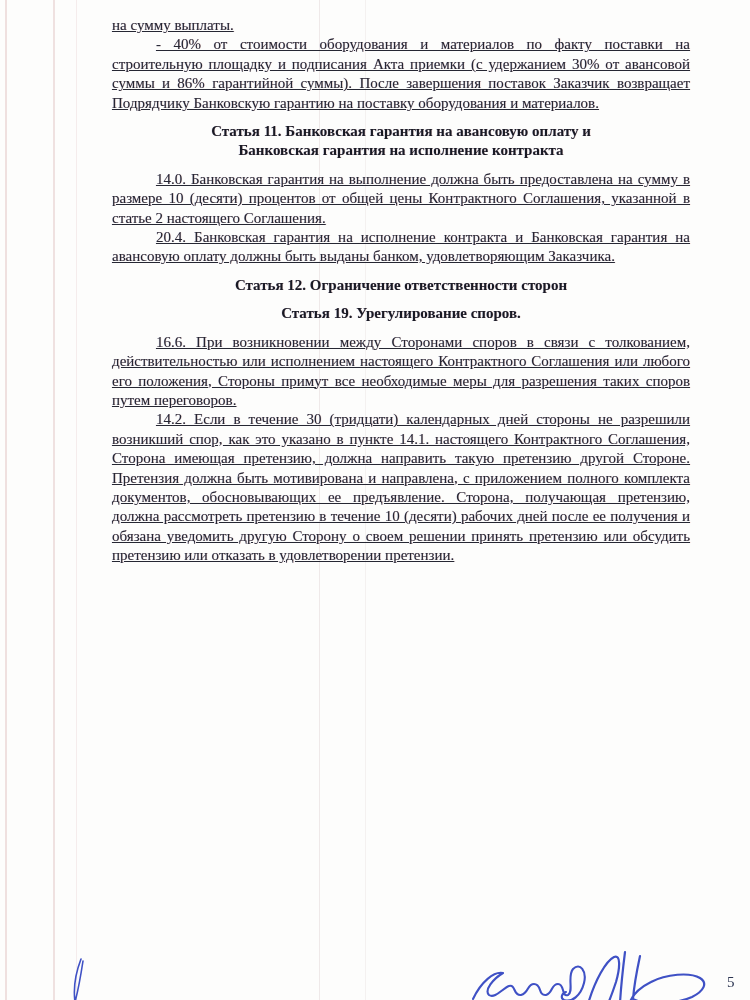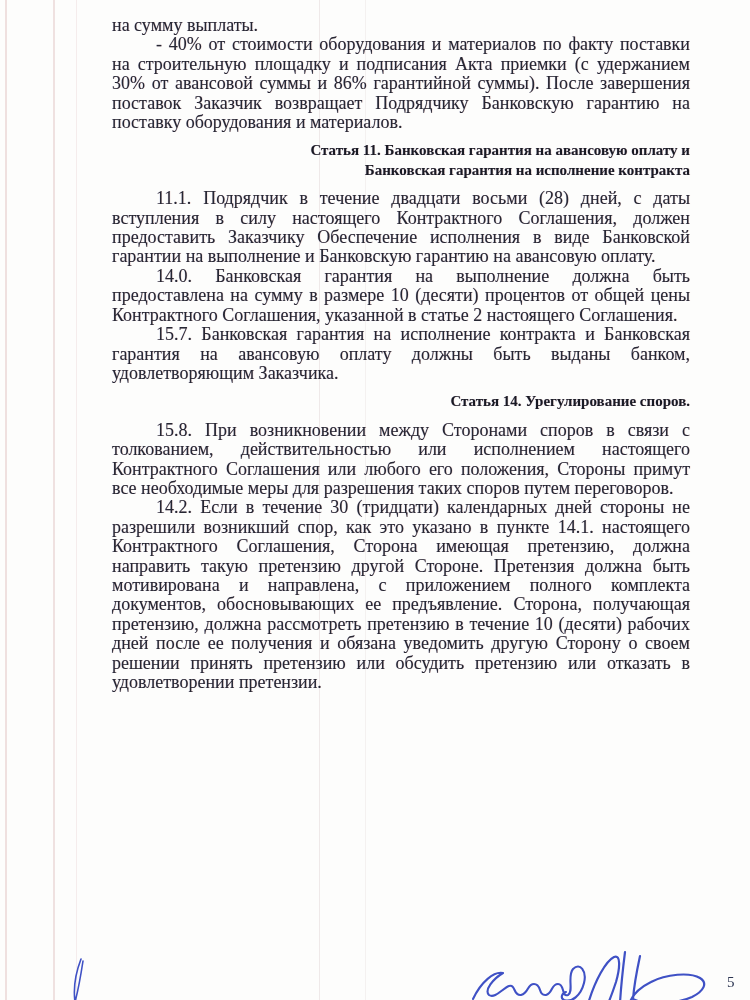--- a/index.html
+++ b/index.html
@@ -15,34 +15,35 @@
     font-family:"Liberation Serif","DejaVu Serif",serif;
     position:relative;
   }
   .page{
     position:relative;
     width:750px;height:1000px;
     padding:16px 60px 0 112px;
   }
   .doc-text{width:100%;}
   .para{
-    font-size:18px;
+    font-size:15px;
     line-height:19.4px;
     color:var(--text);
     text-align:justify;
     text-indent:44px;
     text-shadow:0.5px 0 0 rgba(170,40,25,0.20), -0.5px 0 0 rgba(30,50,170,0.16);
+    text-decoration:underline;
   }
   .para.noindent{text-indent:0;}
   .head{
     font-size:15px;
     line-height:19.4px;
     font-weight:bold;
     color:var(--heading);
-    text-align:right;
+    text-align:center;
     white-space:pre-line;
     margin:9px 0;
     text-shadow:0.5px 0 0 rgba(170,40,25,0.18), -0.5px 0 0 rgba(30,50,170,0.16);
   }
   .scan-line{
     position:absolute;top:0;bottom:0;width:2px;
     pointer-events:none;
   }
   .scan-line.l1{left:5px;background:rgba(215,175,175,0.38);}
   .scan-line.l2{left:53px;background:rgba(220,185,185,0.42);width:2px;}
@@ -75,25 +76,25 @@
 <div class="scan-line l3"></div>
 <div class="scan-line l4"></div>
 <div class="scan-line l5"></div>
 
 <main class="page">
   <section class="doc-text">
     <p class="para noindent">на сумму выплаты.</p>
     <p class="para">- 40% от стоимости оборудования и материалов по факту поставки на строительную площадку и подписания Акта приемки (с удержанием 30% от авансовой суммы и 86% гарантийной суммы). После завершения поставок Заказчик возвращает Подрядчику Банковскую гарантию на поставку оборудования и материалов.</p>
     <h2 class="head">Статья 11. Банковская гарантия на авансовую оплату и
 Банковская гарантия на исполнение контракта</h2>
-    <p class="para">11.1. Подрядчик в течение двадцати восьми (28) дней, с даты вступления в силу настоящего Контрактного Соглашения, должен предоставить Заказчику Обеспечение исполнения в виде Банковской гарантии на выполнение и Банковскую гарантию на авансовую оплату.</p>
     <p class="para">14.0. Банковская гарантия на выполнение должна быть предоставлена на сумму в размере 10 (десяти) процентов от общей цены Контрактного Соглашения, указанной в статье 2 настоящего Соглашения.</p>
-    <p class="para">15.7. Банковская гарантия на исполнение контракта и Банковская гарантия на авансовую оплату должны быть выданы банком, удовлетворяющим Заказчика.</p>
-    <h2 class="head">Статья 14. Урегулирование споров.</h2>
-    <p class="para">15.8. При возникновении между Сторонами споров в связи с толкованием, действительностью или исполнением настоящего Контрактного Соглашения или любого его положения, Стороны примут все необходимые меры для разрешения таких споров путем переговоров.</p>
+    <p class="para">20.4. Банковская гарантия на исполнение контракта и Банковская гарантия на авансовую оплату должны быть выданы банком, удовлетворяющим Заказчика.</p>
+    <h2 class="head">Статья 12. Ограничение ответственности сторон</h2>
+    <h2 class="head">Статья 19. Урегулирование споров.</h2>
+    <p class="para">16.6. При возникновении между Сторонами споров в связи с толкованием, действительностью или исполнением настоящего Контрактного Соглашения или любого его положения, Стороны примут все необходимые меры для разрешения таких споров путем переговоров.</p>
     <p class="para">14.2. Если в течение 30 (тридцати) календарных дней стороны не разрешили возникший спор, как это указано в пункте 14.1. настоящего Контрактного Соглашения, Сторона имеющая претензию, должна направить такую претензию другой Стороне. Претензия должна быть мотивирована и направлена, с приложением полного комплекта документов, обосновывающих ее предъявление. Сторона, получающая претензию, должна рассмотреть претензию в течение 10 (десяти) рабочих дней после ее получения и обязана уведомить другую Сторону о своем решении принять претензию или обсудить претензию или отказать в удовлетворении претензии.</p>
   </section>
 </main>
 
 <svg class="sig-overlay" viewBox="0 0 750 1000">
 
   <path d="M81 959 C76 972 73 987 75 1002 C78 991 81 974 83 961" style="stroke-width:1.6"></path>
 
   <path d="M473 999 C481 982 494 971 503 973 C493 979 484 990 489 995 C495 999 503 988 509 986
            C516 984 513 996 521 995 C529 993 527 984 534 984 C542 984 538 996 546 995

